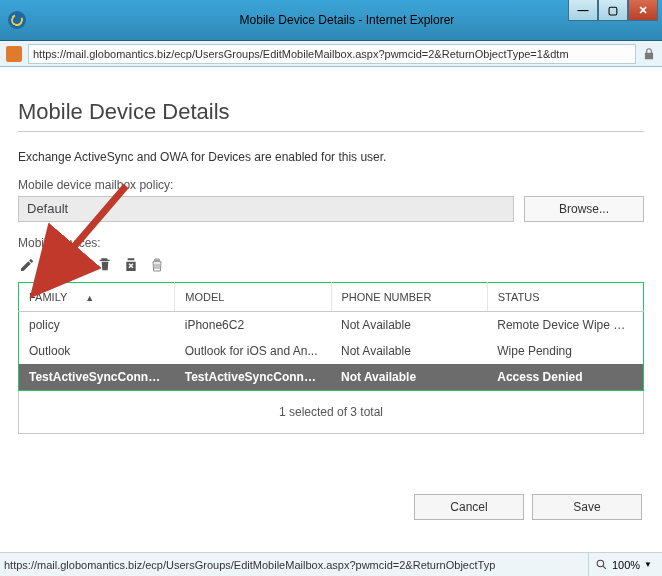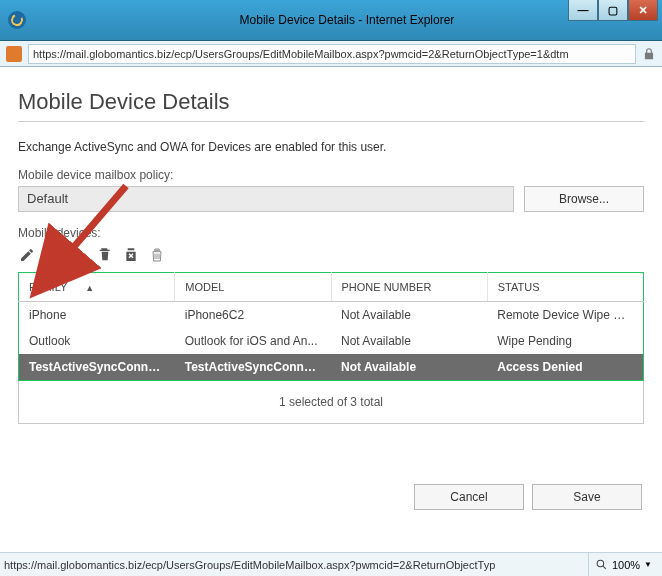--- a/index.html
+++ b/index.html
@@ -12,21 +12,21 @@
   .titlebar .title { flex:1; text-align:center; font-size:12px; color:#000; }
   .win-controls { position:absolute; top:-1px; right:4px; display:flex; }
   .win-btn { width:30px; height:22px; background:linear-gradient(#cfeaf4,#a8d2e4); border:1px solid #3c6f8c; display:flex; align-items:center; justify-content:center; font-size:11px; font-weight:bold; color:#000; }
   .win-btn.close { background:linear-gradient(#d96a4f,#b64128); color:#fff; }
 
   .addrbar { height:26px; background:#e9f4fa; border-bottom:1px solid #9fbccc; display:flex; align-items:center; padding:0 6px; font-size:11px; }
   .addrbar .favicon { width:16px; height:16px; background:#e07a2e; border-radius:2px; margin-right:6px; position:relative; }
   .addrbar .url-box { flex:1; height:20px; background:#fdfdfd; border:1px solid #b7cdd9; display:flex; align-items:center; padding:0 4px; overflow:hidden; white-space:nowrap; color:#333; }
   .addrbar .lock { width:14px; height:14px; margin-left:6px; color:#7a7a7a; display:flex; align-items:center; justify-content:center; }
 
-  .content { padding:22px 18px 10px 18px; color:#333; font-size:12px; }
+  .content { padding:22px 18px 10px 18px; color:#333; font-size:12px;margin-top:10px; }
   h1 { font-size:22px; font-weight:400; color:#444; margin-bottom:6px; }
   .divider { height:1px; background:#ccc; margin-bottom:18px; }
   .info { margin-bottom:14px; }
   .field-label { font-size:12px; color:#555; margin-bottom:4px; }
   .policy-row { display:flex; gap:10px; margin-bottom:14px;border-radius:12px; }
   .policy-input { flex:1; height:26px; background:#ebebeb; border:1px solid #c5c5c5; padding:0 8px; font-size:13px; color:#444; line-height:24px; }
   .browse-btn { width:120px; height:26px; border:1px solid #bfbfbf; background:#f8f8f8; font-size:12px; color:#333; }
 
   .toolbar { display:flex; gap:8px; margin-bottom:6px; padding:2px 0; }
   .tool-icon { width:18px; height:18px; color:#555; display:flex; align-items:center; justify-content:center; }
@@ -137,21 +137,21 @@
     <thead>
         <tr>
       <th><span>FAMILY</span><span class="sort-arrow">▲</span></th>
       <th>MODEL</th>
       <th>PHONE NUMBER</th>
       <th>STATUS</th>
     </tr>
       </thead>
     <tbody id="grid-body">
         <tr>
-          <td>iPhone</td>
+          <td>policy</td>
           <td>iPhone6C2</td>
           <td>Not Available</td>
           <td>Remote Device Wipe Su...</td>
         </tr>
         <tr>
           <td>Outlook</td>
           <td>Outlook for iOS and An...</td>
           <td>Not Available</td>
           <td>Wipe Pending</td>
         </tr>

